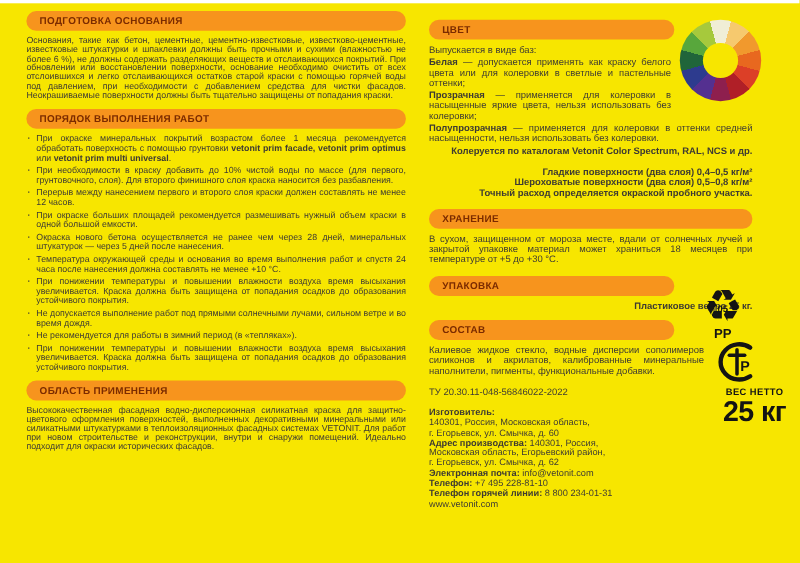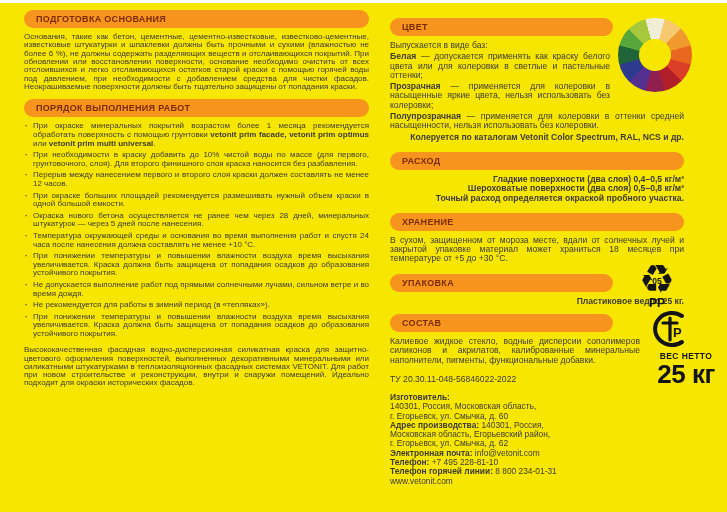--- a/index.html
+++ b/index.html
@@ -99,41 +99,41 @@
       <li class="wo-item">Окраска нового бетона осуществляется не ранее чем через 28 дней, минеральных штукатурок — через 5 дней после нанесения.</li>
       <li class="wo-item">Температура окружающей среды и основания во время выполнения работ и спустя 24 часа после нанесения должна составлять не менее +10 °С.</li>
       <li class="wo-item">При понижении температуры и повышении влажности воздуха время высыхания увеличивается. Краска должна быть защищена от попадания осадков до образования устойчивого покрытия.</li>
       <li class="wo-item">Не допускается выполнение работ под прямыми солнечными лучами, сильном ветре и во время дождя.</li>
       <li class="wo-item">Не рекомендуется для работы в зимний период (в «тепляках»).</li>
       <li class="wo-item">При понижении температуры и повышении влажности воздуха время высыхания увеличивается. Краска должна быть защищена от попадания осадков до образования устойчивого покрытия.</li>
     </ul>
   </div>
 
   <div class="section">
+    <div class="pill">ОБЛАСТЬ ПРИМЕНЕНИЯ</div>
     <p class="body-l" style="line-height:8.2px">Высококачественная фасадная водно-дисперсионная силикатная краска для защитно-цветового оформления поверхностей, выполненных декоративными минеральными или силикатными штукатурками в теплоизоляционных фасадных системах VETONIT. Для работ при новом строительстве и реконструкции, внутри и снаружи помещений. Идеально подходит для окраски исторических фасадов.</p>
   </div>
 
 </div>
 
 <div class="col-right">
 
   <div class="section" style="margin-bottom:10px">
     <div class="pill short">ЦВЕТ</div>
     <div class="body-r">
       <div class="color-wheel"></div>
       <p class="para-gap">Выпускается в виде баз:</p>
       <p class="para-gap"><b>Белая</b> <span>— допускается применять как краску белого цвета или для колеровки в светлые и пастельные оттенки;</span></p>
       <p class="para-gap"><b>Прозрачная</b> <span>— применяется для колеровки в насыщенные яркие цвета, нельзя использовать без колеровки;</span></p>
       <p class="para-gap"><b>Полупрозрачная</b> <span>— применяется для колеровки в оттенки средней насыщенности, нельзя использовать без колеровки.</span></p>
       <p class="no-just">Колеруется по каталогам Vetonit Color Spectrum, RAL, NCS и др.</p>
     </div>
   </div>
 
   <div class="section" style="margin-bottom:10px">
-    <div class="pill">РАСХОД</div>
     <div class="body-r no-just">
       <div>Гладкие поверхности (два слоя) 0,4–0,5 кг/м²</div>
       <div>Шероховатые поверхности (два слоя) 0,5–0,8 кг/м²</div>
       <div>Точный расход определяется окраской пробного участка.</div>
     </div>
   </div>
 
   <div class="section" style="margin-bottom:10px">
     <div class="pill">ХРАНЕНИЕ</div>
     <p class="body-r">В сухом, защищенном от мороза месте, вдали от солнечных лучей и закрытой упаковке материал может храниться 18 месяцев при температуре от +5 до +30 °С.</p>

